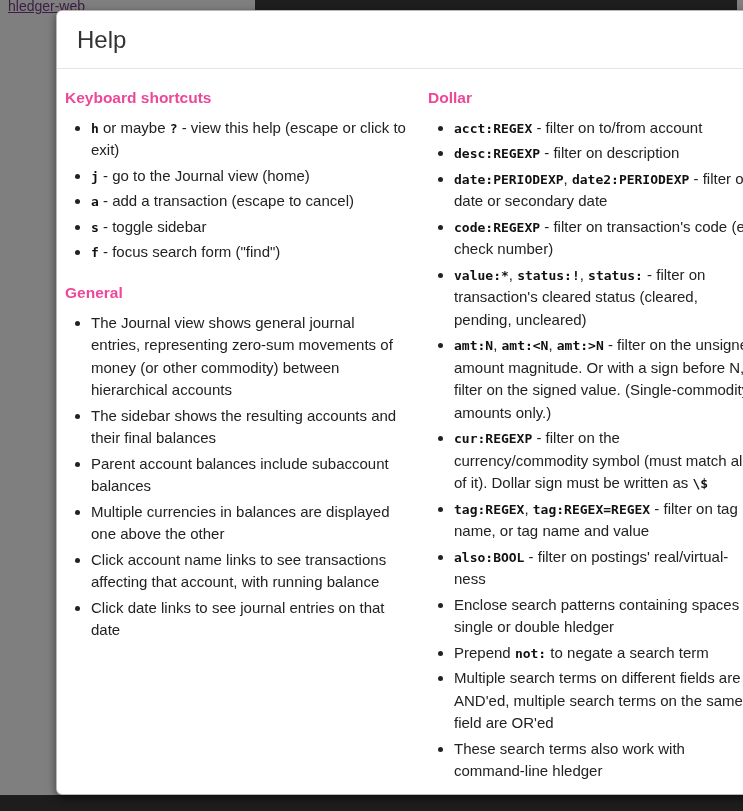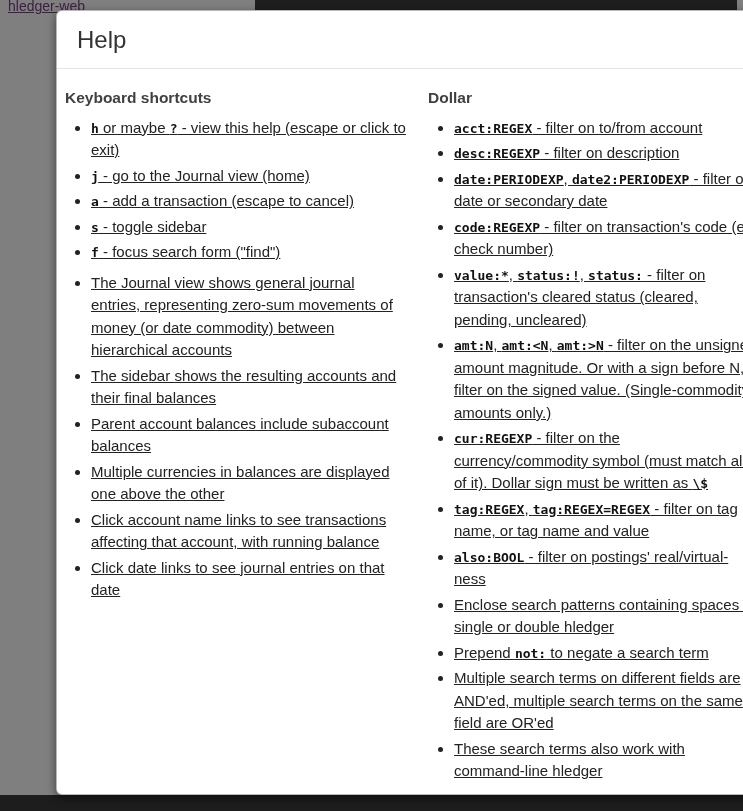--- a/index.html
+++ b/index.html
@@ -30,23 +30,23 @@
   .modal-header { position:relative; padding:15px 16px 13px 20px; border-bottom:1px solid #e5e5e5; }
   .modal-title { font-size:24px; font-weight:500; color:#333; line-height:1.2; }
   .close-btn {
     position:absolute; top:13px; right:14px; background:none; border:none;
     font-size:21px; font-weight:bold; color:#b8b8b8; line-height:1; cursor:pointer;
     font-family:"Liberation Sans",sans-serif;
   }
   .modal-body { display:flex; padding:8px 12px 20px 8px; }
   .col-left { width:363px; flex:none; padding-right:22px; }
   .col-right { flex:1; }
-  .section-heading { font-size:15.5px; font-weight:bold; color:#404040; margin:20px 0 10px; }
+  .section-heading { font-size:15.5px; font-weight:bold; color:#ec4899; margin:20px 0 10px; }
   .section-heading.first { margin-top:12px; }
-  ul.help-list { margin:0 0 8px; padding-left:26px; list-style:disc;text-decoration:underline; }
+  ul.help-list { margin:0 0 8px; padding-left:26px; list-style:disc; }
   ul.help-list li { margin-bottom:3px; line-height:1.5; color:#222; }
   code {
     font-family:"DejaVu Sans Mono","Liberation Mono",monospace;
     font-weight:bold; font-size:13px; color:#111;
   }
 </style>
 </head>
 <body>
 
 <div class="page">
@@ -65,22 +65,23 @@
   <div class="modal-body">
     <div class="col-left">
       <h2 class="section-heading first">Keyboard shortcuts</h2>
       <ul class="help-list">
           <li><code>h</code> or maybe <code>?</code> - view this help (escape or click to exit)</li>
           <li><code>j</code> - go to the Journal view (home)</li>
           <li><code>a</code> - add a transaction (escape to cancel)</li>
           <li><code>s</code> - toggle sidebar</li>
           <li><code>f</code> - focus search form ("find")</li>
         </ul>
+      <h2 class="section-heading">General</h2>
       <ul class="help-list">
-          <li>The Journal view shows general journal entries, representing zero-sum movements of money (or date commodity) between hierarchical accounts</li>
+          <li>The Journal view shows general journal entries, representing zero-sum movements of money (or other commodity) between hierarchical accounts</li>
           <li>The sidebar shows the resulting accounts and their final balances</li>
           <li>Parent account balances include subaccount balances</li>
           <li>Multiple currencies in balances are displayed one above the other</li>
           <li>Click account name links to see transactions affecting that account, with running balance</li>
           <li>Click date links to see journal entries on that date</li>
         </ul>
     </div>
     <div class="col-right">
       <h2 class="section-heading first">Dollar</h2>
       <ul class="help-list">

